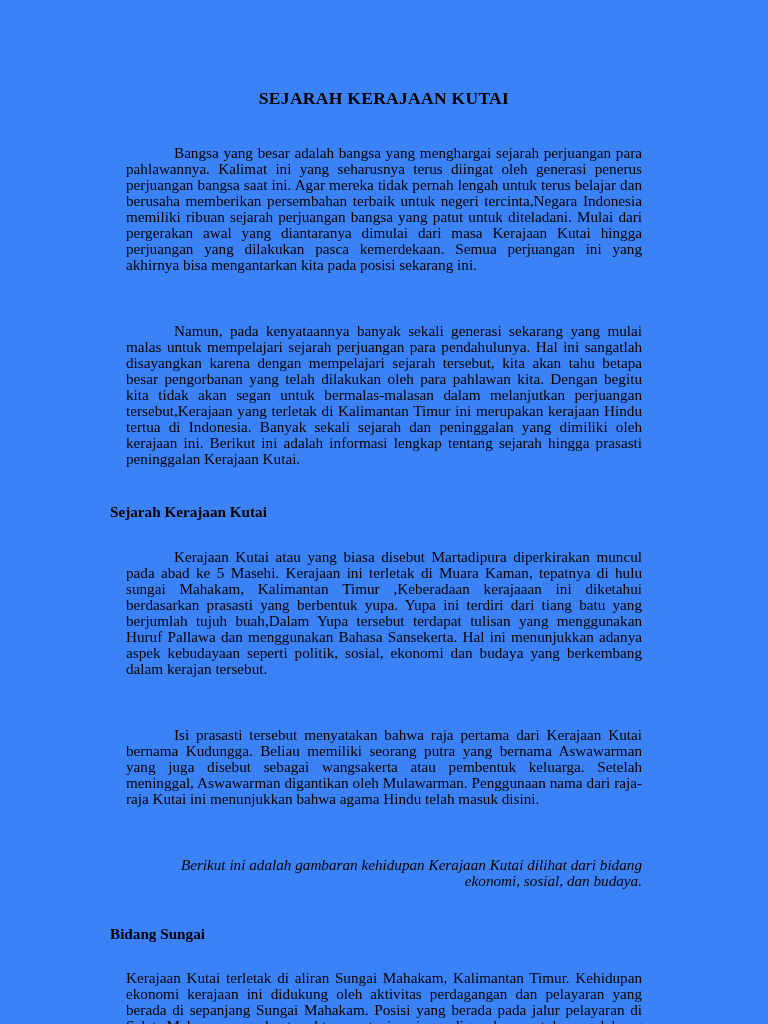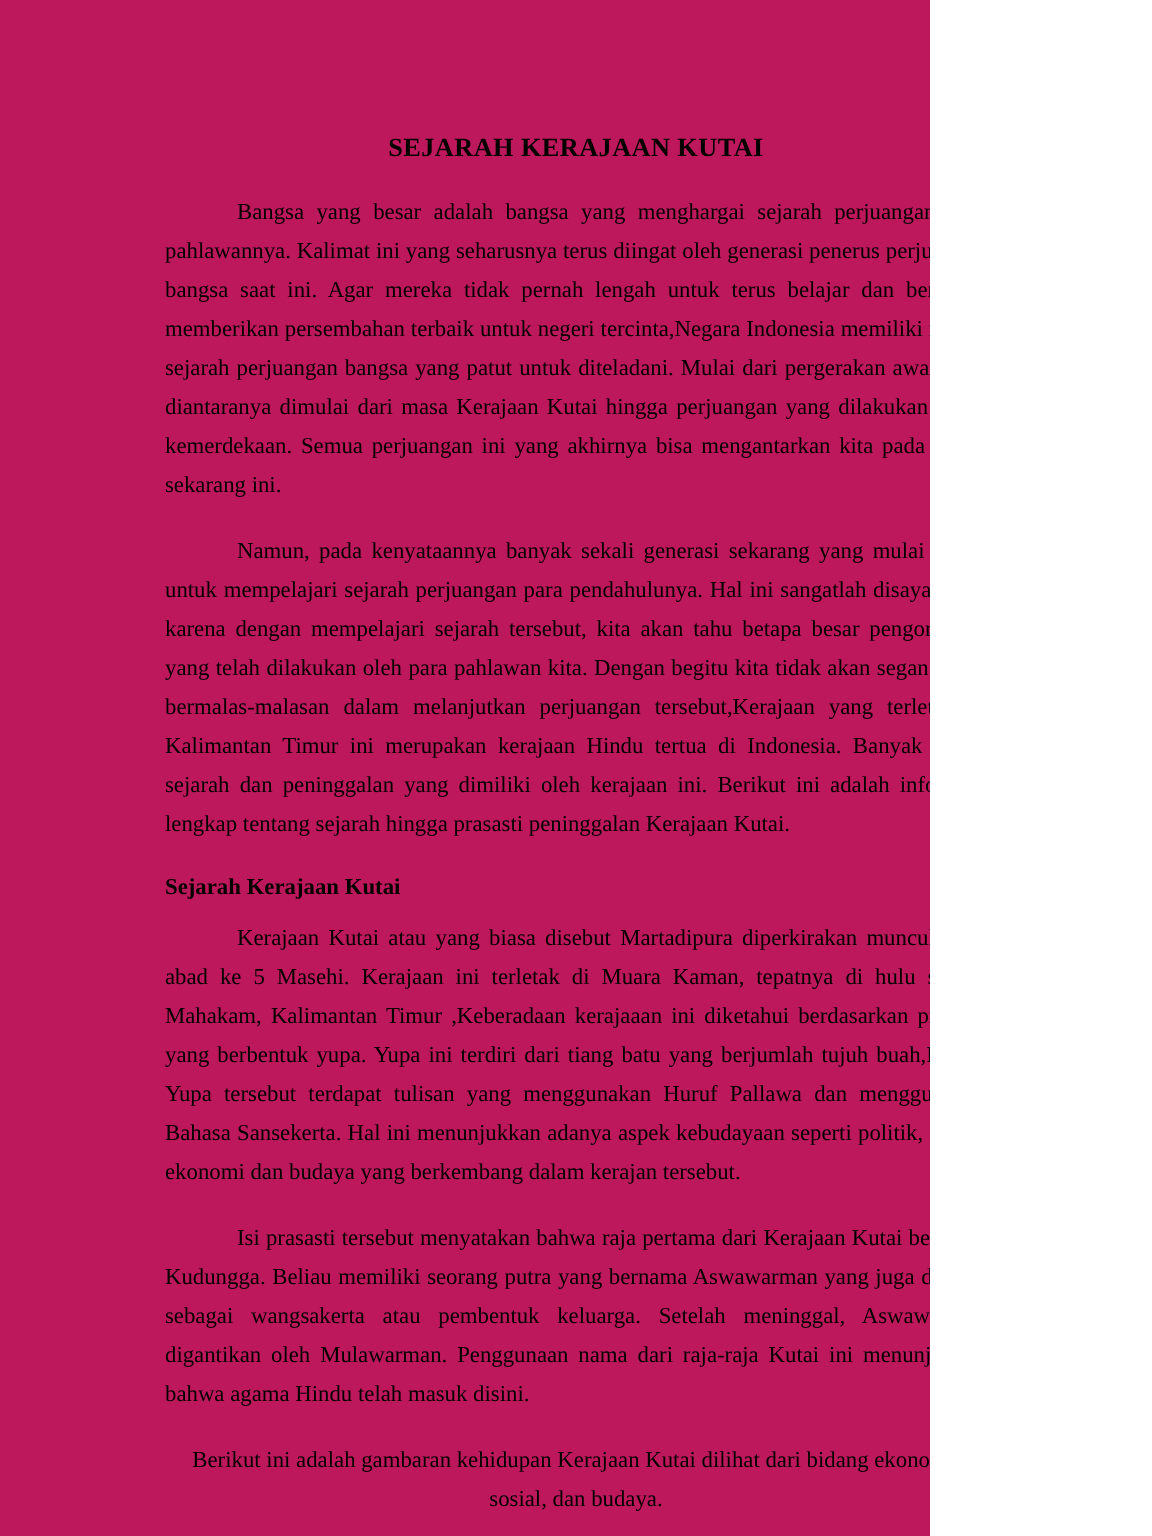--- a/index.html
+++ b/index.html
@@ -3,23 +3,23 @@
 <meta charset="utf-8">
 <title>Sejarah Kerajaan Kutai</title>
 <style>
   html, body {
     margin: 0;
     padding: 0;
     background: #ffffff;
   }
   .page {
     position: relative;
-    width: 620px;
+    width: 768px;
     height: 1024px;
-    background: #be185d;
+    background: #3b82f6;
     overflow: hidden;
     box-sizing: border-box;
   }
   .content {
     position: absolute;
     left: 110px;
     top: 0;
     width: 548px;
   }
   .doc-title {
@@ -32,28 +32,29 @@
     margin: 0;
     padding-top: 88px;
     line-height: 1.2;
   }
   .para {
     font-family: "Liberation Serif", "DejaVu Serif", serif;
     font-size: 15.2px;
     color: #000000;
     text-align: justify;
     text-justify: inter-word;
-    line-height: 26px;
-    margin: 0;
+    line-height: 16px;
+    margin: 16px;
   }
   .para.indent {
     text-indent: 48px;
   }
   .para.plain {
-    text-align: center;
+    text-align: right;
+    font-style: italic;
   }
   .gap-title {
     height: 20px;
   }
   .gap-para {
     height: 18px;
   }
   .gap-head {
     height: 17px;
   }

